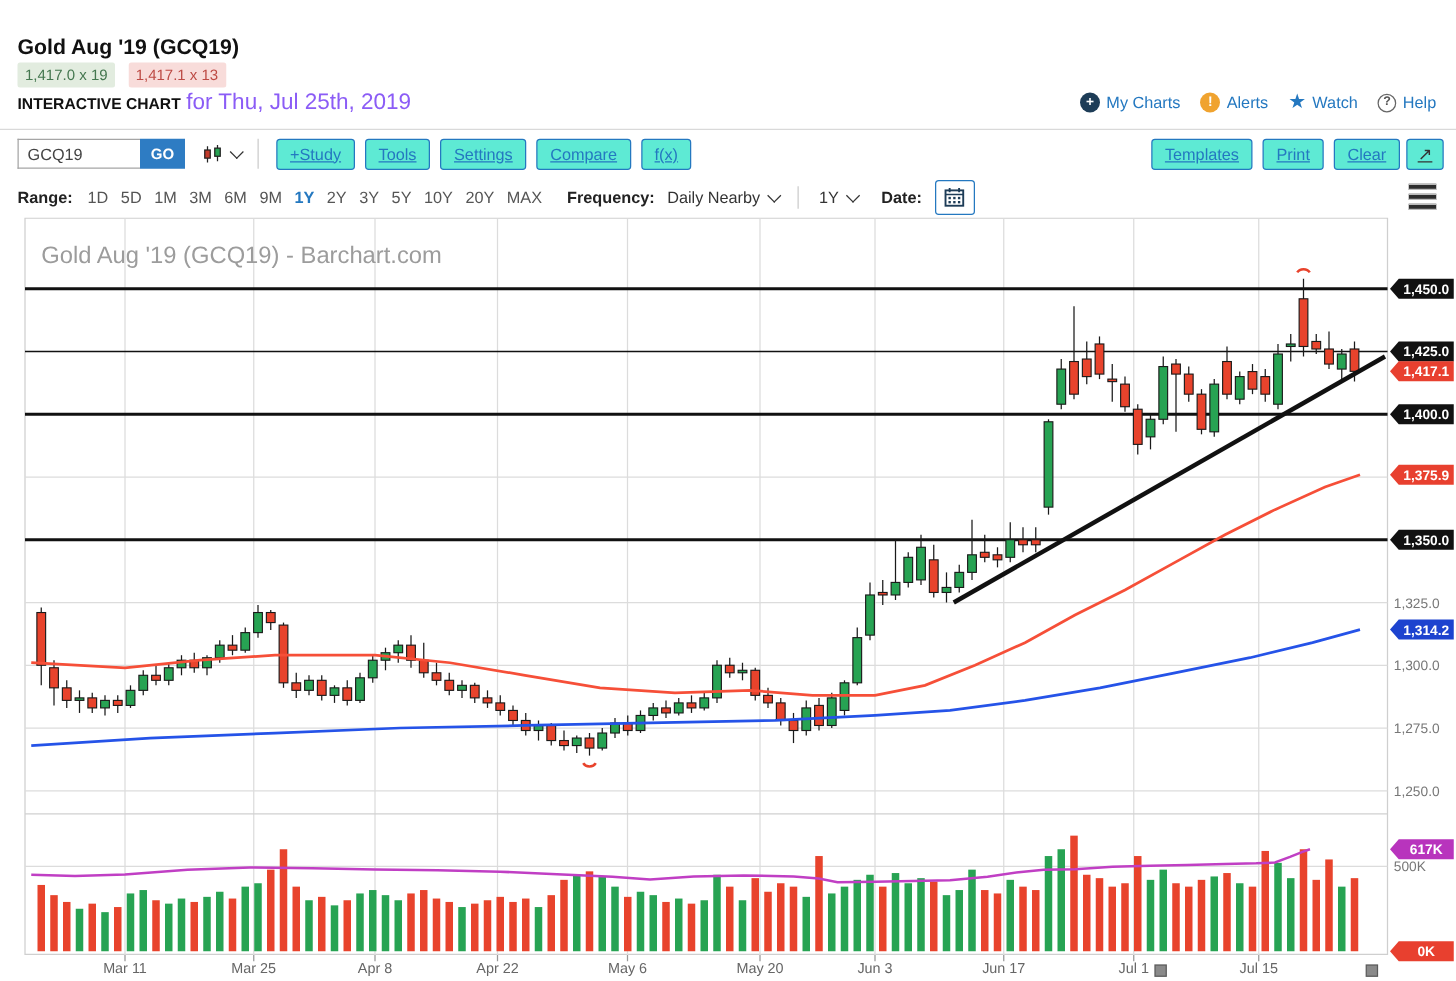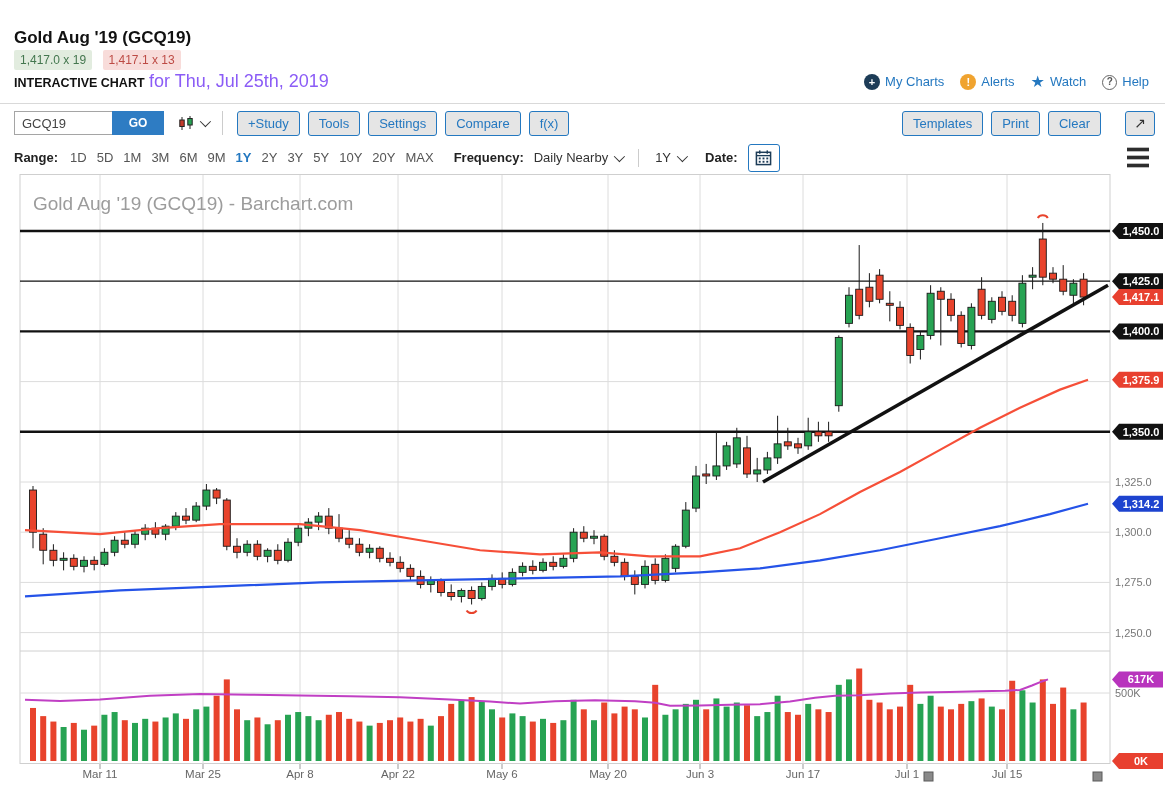--- a/index.html
+++ b/index.html
@@ -25,26 +25,26 @@
   .circ{display:inline-flex;align-items:center;justify-content:center;width:16px;height:16px;border-radius:50%;font-size:11px;font-weight:bold;color:#fff;}
   .circ.plus{background:#1d3c57;}
   .circ.excl{background:#f0a32f;}
   .star{color:#2478c0;font-size:16px;line-height:16px;}
   .circ.quest{background:#fff;border:1.5px solid #666;color:#555;width:13px;height:13px;font-size:10px;}
 
   
   .toolbar{display:flex;align-items:center;padding:7px 10px 6px 14px;gap:8px;height:37px;box-sizing:border-box;}
   .symbol-group{display:flex;align-items:stretch;}
   .sym-input{width:98px;border:1px solid #a5a5a5;border-right:none;padding:10px 7px;font-size:13px;color:#444;font-family:"Liberation Sans",sans-serif;outline:none;height:24px;box-sizing:border-box;}
-  .go-btn{background:#2e7cc3;color:#fff;border:none;font-weight:bold;font-size:12px;width:52px;height:24px;cursor:pointer;}
+  .go-btn{background:#2e7cc3;color:#fff;border:none;font-weight:bold;font-size:12px;width:36px;height:24px;cursor:pointer;}
   .ctype{display:flex;align-items:center;gap:3px;margin-left:6px;cursor:pointer;}
   .chev{display:inline-block;width:7px;height:7px;border-right:1.8px solid #333;border-bottom:1.8px solid #333;transform:rotate(45deg) translateY(-2px);margin-left:2px;}
   .vsep{width:1px;height:24px;background:#ccc;margin:0 6px;}
-  .btn{border:1px solid #2478c0;color:#2478c0;background:#e5e5e5;border-radius:3px;font-size:13px;padding:3px 10px;height:25px;box-sizing:border-box;cursor:pointer;font-family:"Liberation Sans",sans-serif;}
-  .tb-right{margin-left:auto;display:flex;gap:24px;align-items:center;}
+  .btn{border:1px solid #2478c0;color:#2478c0;background:#5eead4;border-radius:3px;font-size:13px;padding:3px 10px;height:25px;box-sizing:border-box;cursor:pointer;font-family:"Liberation Sans",sans-serif;text-decoration:underline;}
+  .tb-right{margin-left:auto;display:flex;gap:5px;align-items:center;}
   .icon-btn{width:30px;display:flex;align-items:center;justify-content:center;color:#333;font-size:14px;}
 
   
   .rangebar{display:flex;align-items:center;padding:6px 14px 6px 14px;font-size:13px;height:33px;box-sizing:border-box;gap:10px;}
   .lbl{font-weight:bold;color:#222;}
   .range-list{display:flex;gap:10px;margin-left:2px;}
   .range-item{color:#555;cursor:pointer;}
   .range-item.active{color:#2478c0;font-weight:bold;}
   .freq{display:flex;align-items:center;gap:4px;color:#333;cursor:pointer;}
   .rsep{width:1px;height:18px;background:#ccc;margin:0 6px;}

